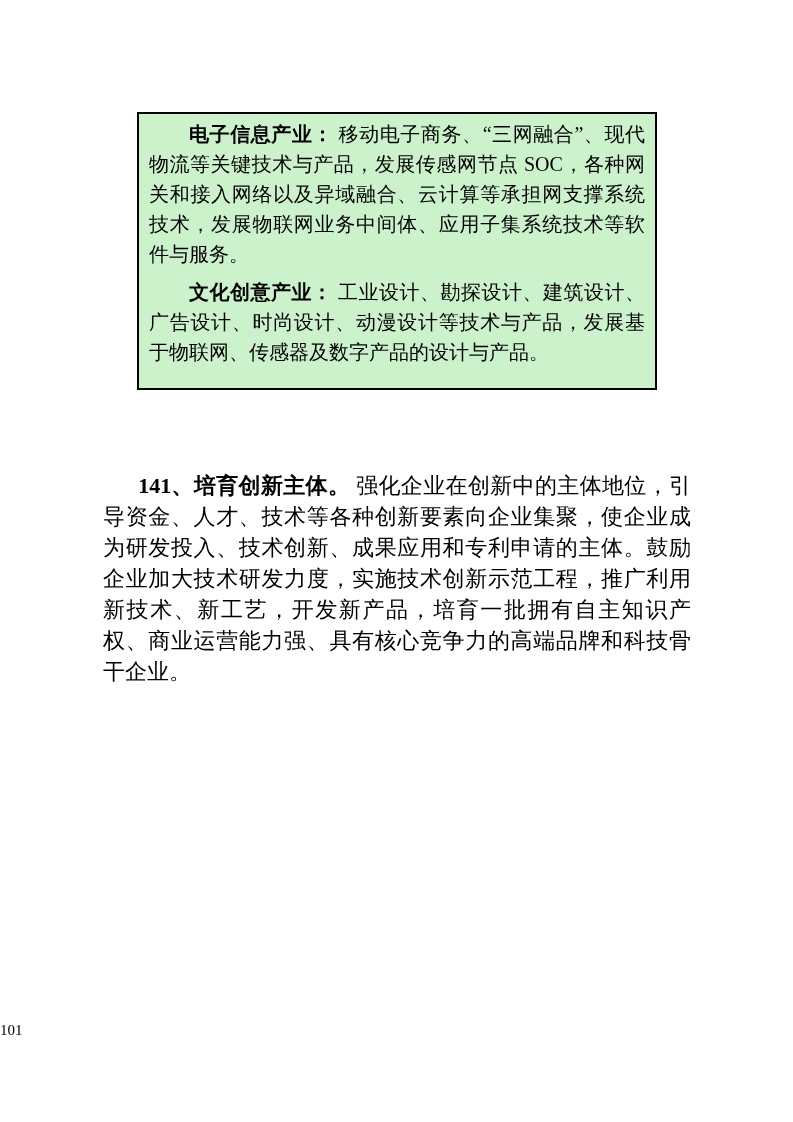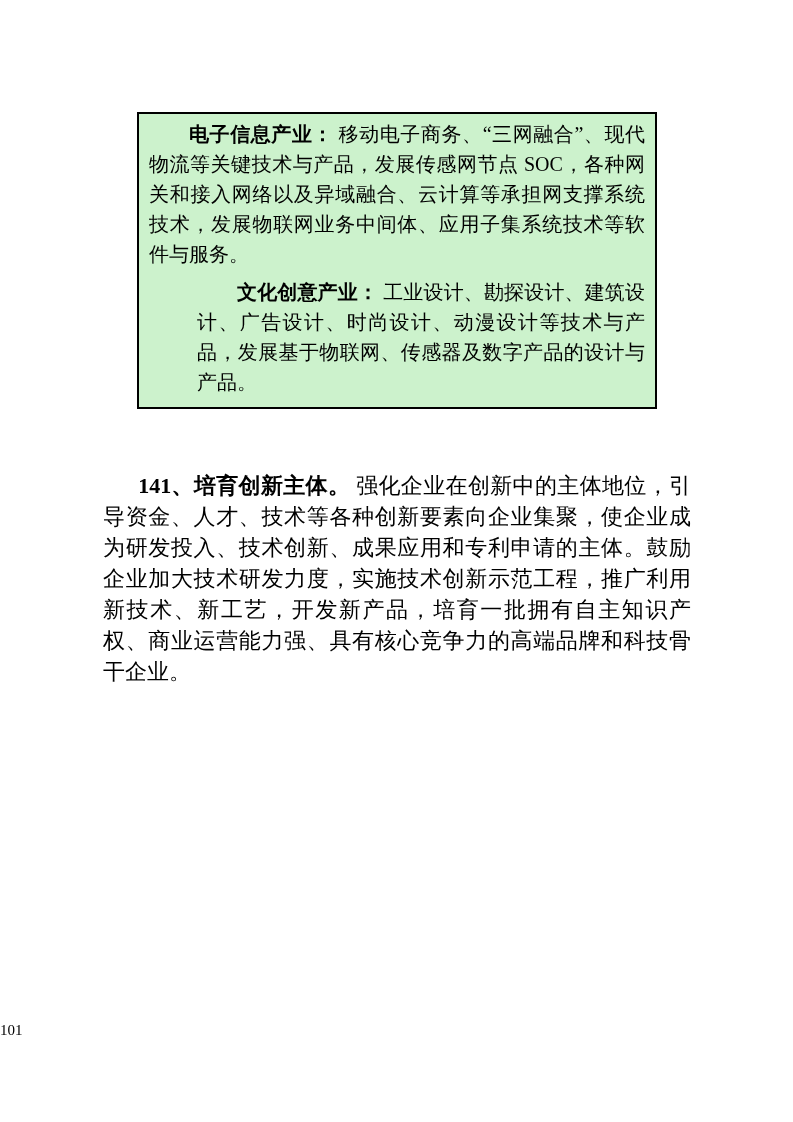--- a/index.html
+++ b/index.html
@@ -17,32 +17,31 @@
     overflow: hidden;
   }
   .highlight-box {
     position: absolute;
     left: 137px;
     top: 112px;
     width: 520px;
     box-sizing: border-box;
     border: 2px solid #000000;
     background: #ccf2cc;
-    padding: 5px 10px 10px 10px;
+    padding: 5px 10px 21px 10px;
   }
   .highlight-box p {
     margin: 0 0 8px 0;
     font-size: 20px;
     line-height: 30px;
     text-indent: 2em;
     text-align: justify;
   }
   .highlight-box p:last-child {
     margin-bottom: 0;
-    margin-left: 48px;
   }
   .box-heading {
     font-weight: bold;
     font-family: "Liberation Sans", sans-serif;
   }
   .body-text {
     position: absolute;
     left: 103px;
     top: 470px;
     width: 588px;

